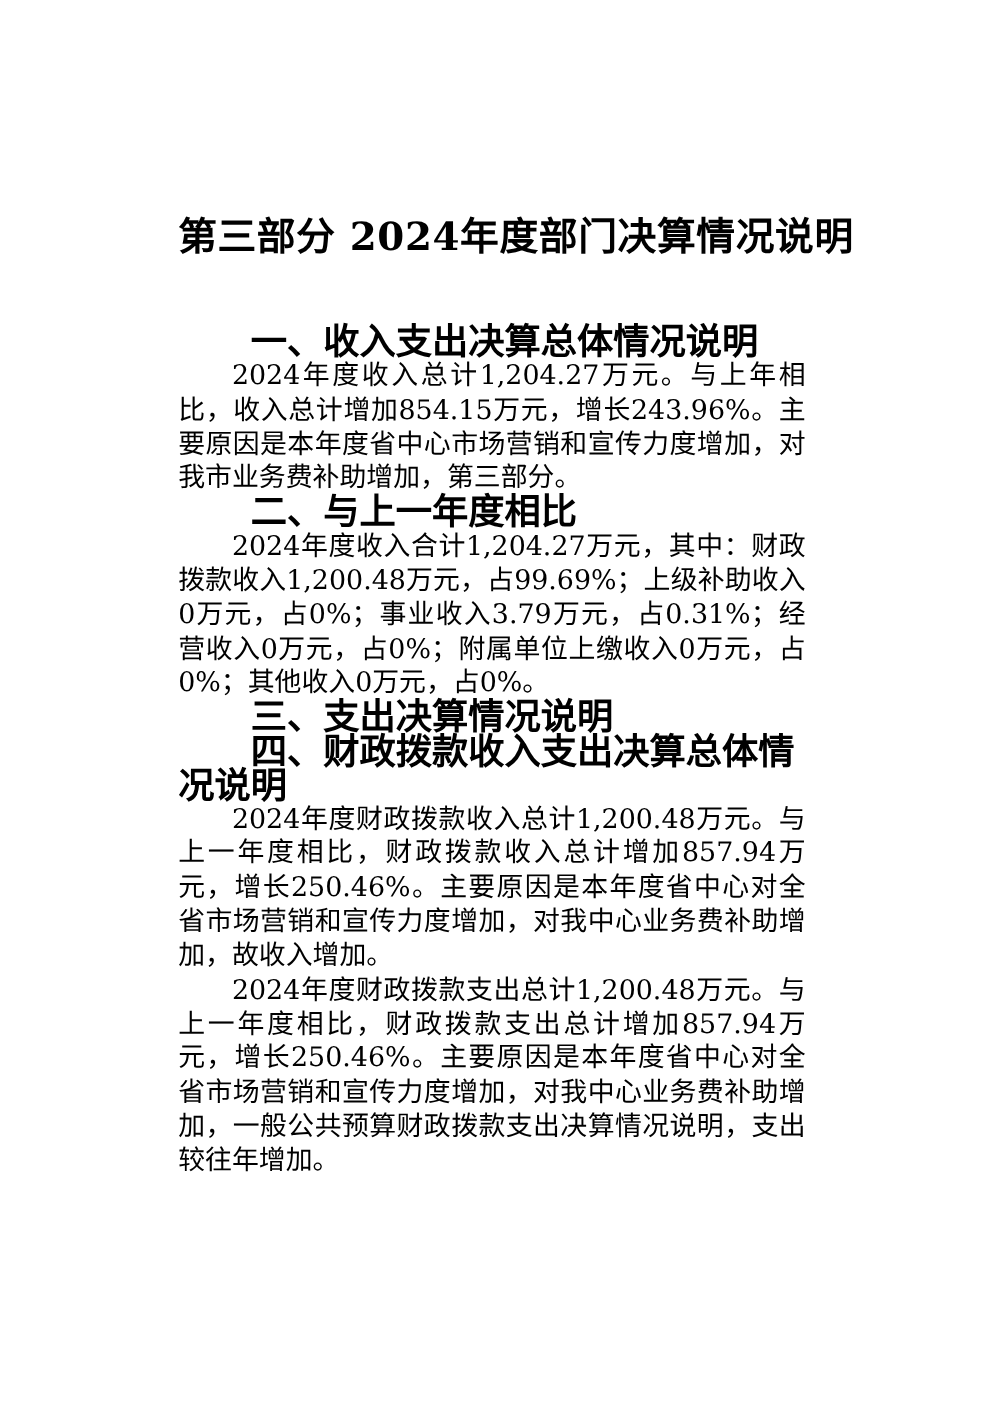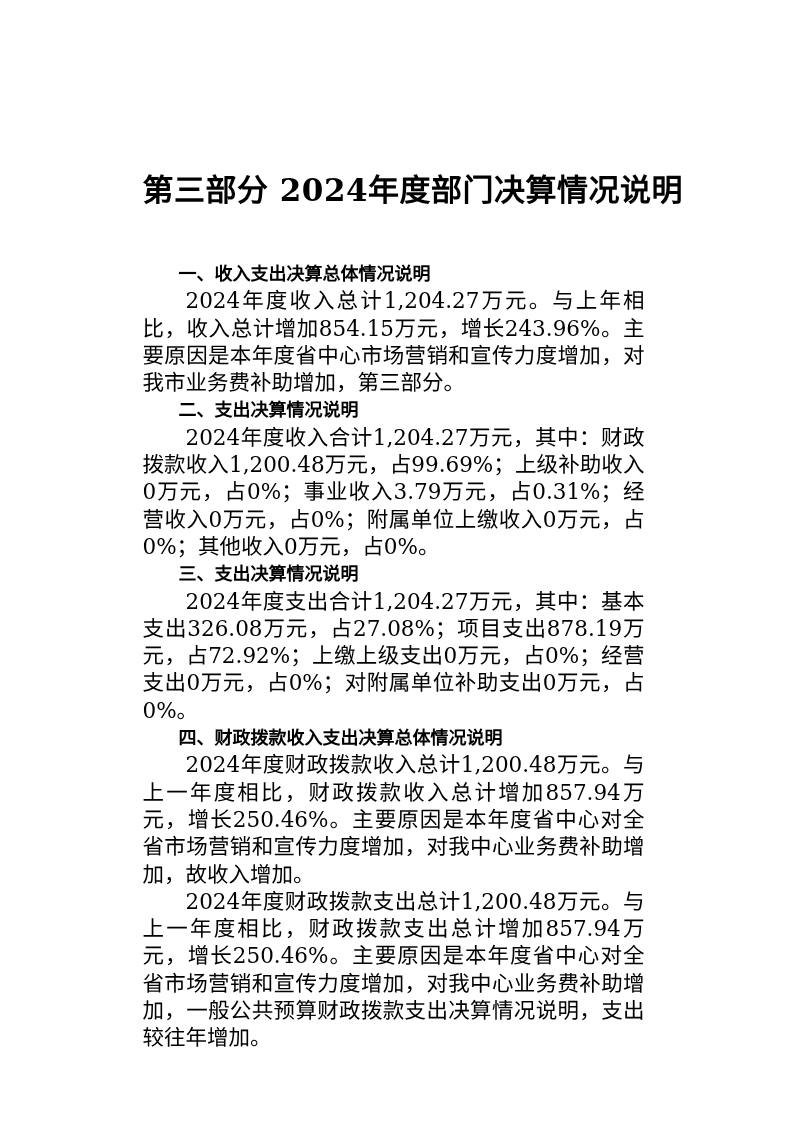--- a/index.html
+++ b/index.html
@@ -31,21 +31,21 @@
   .doc-body {
     font-family: "DejaVu Serif", "Liberation Serif", serif;
     font-size: 21.5px;
     line-height: 27.3px;
     text-align: justify;
   }
   .sec-heading {
     margin: 0;
     font-family: "DejaVu Sans", "Liberation Sans", sans-serif;
     font-weight: bold;
-    font-size: 18px;
+    font-size: 29px;
     line-height: 27.3px;
     text-indent: 2em;
     text-align: left;
   }
   .para {
     margin: 0;
     text-indent: 2em;
   }
   section { margin: 0; padding: 0; }
 </style>
@@ -57,27 +57,26 @@
   <h1 class="doc-title">第三部分 2024年度部门决算情况说明</h1>
 
   <div class="doc-body">
 
     <section>
       <h2 class="sec-heading">一、收入支出决算总体情况说明</h2>
       <p class="para">2024年度收入总计1,204.27万元。与上年相比，收入总计增加854.15万元，增长243.96%。主要原因是本年度省中心市场营销和宣传力度增加，对我市业务费补助增加，第三部分。</p>
     </section>
 
     <section>
-      <h2 class="sec-heading">二、支出决算情况说明</h2>
+      <h2 class="sec-heading">二、与上一年度相比</h2>
       <p class="para">2024年度收入合计1,204.27万元，其中：财政拨款收入1,200.48万元，占99.69%；上级补助收入0万元，占0%；事业收入3.79万元，占0.31%；经营收入0万元，占0%；附属单位上缴收入0万元，占0%；其他收入0万元，占0%。</p>
     </section>
 
     <section>
       <h2 class="sec-heading">三、支出决算情况说明</h2>
-      <p class="para">2024年度支出合计1,204.27万元，其中：基本支出326.08万元，占27.08%；项目支出878.19万元，占72.92%；上缴上级支出0万元，占0%；经营支出0万元，占0%；对附属单位补助支出0万元，占0%。</p>
     </section>
 
     <section>
       <h2 class="sec-heading">四、财政拨款收入支出决算总体情况说明</h2>
       <p class="para">2024年度财政拨款收入总计1,200.48万元。与上一年度相比，财政拨款收入总计增加857.94万元，增长250.46%。主要原因是本年度省中心对全省市场营销和宣传力度增加，对我中心业务费补助增加，故收入增加。</p>
       <p class="para">2024年度财政拨款支出总计1,200.48万元。与上一年度相比，财政拨款支出总计增加857.94万元，增长250.46%。主要原因是本年度省中心对全省市场营销和宣传力度增加，对我中心业务费补助增加，一般公共预算财政拨款支出决算情况说明，支出较往年增加。</p>
     </section>
 
 
   </div>

